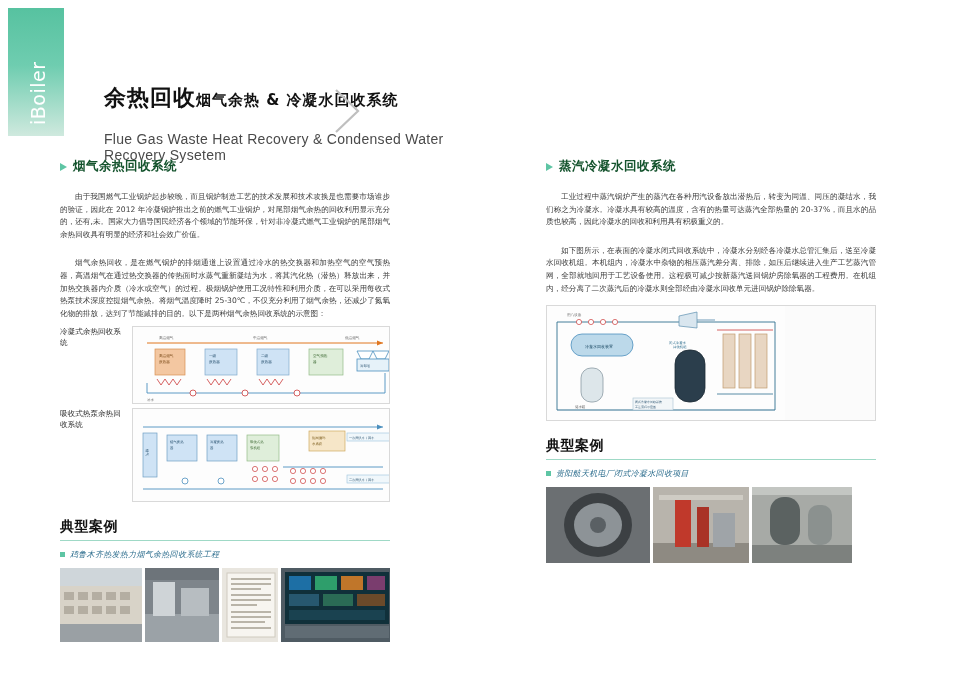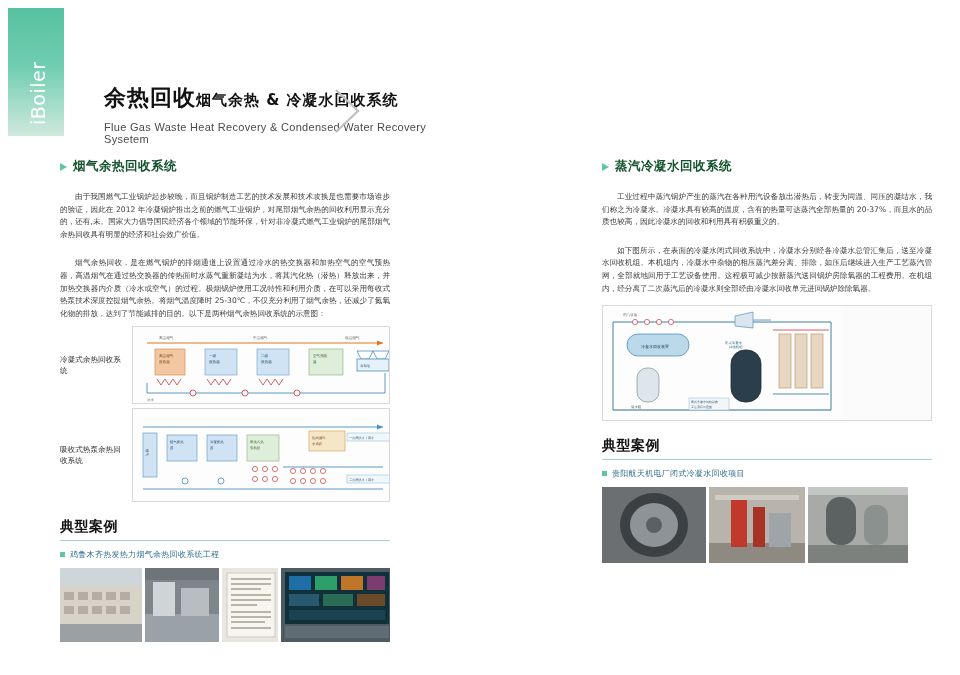--- a/index.html
+++ b/index.html
@@ -26,64 +26,64 @@
   }
   
   .header{position:absolute;left:64px;top:86px;width:340px;height:52px;padding-left:40px;}
   .title-cn{
     font-size:21px;color:#111;letter-spacing:1px;font-weight:bold;
     line-height:24px;white-space:nowrap;
   }
   .title-cn .t1{font-size:22px;}
   .title-cn .t2{font-size:15px;font-weight:bold;}
   .title-en{
-    margin-top:9px;font-size:11px;color:#4a4a4a;letter-spacing:.3px;
+    margin-top:19px;font-size:14px;color:#4a4a4a;letter-spacing:.3px;
     font-family:"Liberation Sans",sans-serif;
   }
   .chev{
     position:absolute;left:330px;top:88px;width:34px;height:44px;
   }
   .chev svg{display:block;}
   
   .col-left{position:absolute;left:60px;top:158px;width:330px;}
-  .col-right{position:absolute;left:602px;top:158px;width:330px;}
+  .col-right{position:absolute;left:546px;top:158px;width:330px;}
 
   .sec-head{display:flex;align-items:center;gap:6px;margin-bottom:9px;}
   .sec-head .tri{
     width:0;height:0;border-left:7px solid #5ec5a4;
     border-top:4.5px solid transparent;border-bottom:4.5px solid transparent;
   }
   .sec-head .sec-title{font-size:12.5px;color:#14532d;font-weight:bold;letter-spacing:.5px;}
 
   p.body{
     font-size:7.6px;line-height:12.6px;color:#3c3c3c;margin:16px 0 6px 0;
     text-align:justify;text-indent:15px;
   }
   
-  .diagram-row{display:flex;align-items:center;margin-top:4px;}
+  .diagram-row{display:flex;margin-top:4px;}
   .diagram-label{
     width:66px;font-size:7.6px;color:#333;line-height:11px;text-align:left;
     padding-right:6px;
   }
   .diagram-box{
     flex:1;height:76px;border:1px solid #d9d9d9;background:#fbfbfb;position:relative;
     overflow:hidden;
   }
   .diagram-box.tall{height:92px;}
   .diagram-box svg{position:absolute;left:0;top:0;}
 
   
   .case-head{
     margin-top:16px;font-size:14px;color:#111;font-weight:bold;letter-spacing:.5px;
     padding-bottom:4px;
   }
   .case-rule{border-bottom:1px solid #9fd9c6;height:0;margin-bottom:8px;}
   .case-item{display:flex;align-items:center;gap:5px;margin-bottom:8px;}
   .case-item .sq{width:5px;height:5px;background:#5ec5a4;}
-  .case-item .case-text{font-size:8px;color:#2f6f8f;letter-spacing:.3px;}
+  .case-item .case-text{font-size:8px;color:#2f6f8f;letter-spacing:.3px;font-style:italic;}
   .photos{display:flex;gap:3px;}
   .photo{height:74px;border:0;overflow:hidden;position:relative;}
   .photo svg{display:block;}
 
   
   .photos-right .photo{height:76px;}
 </style>
 </head>
 <body>
 

